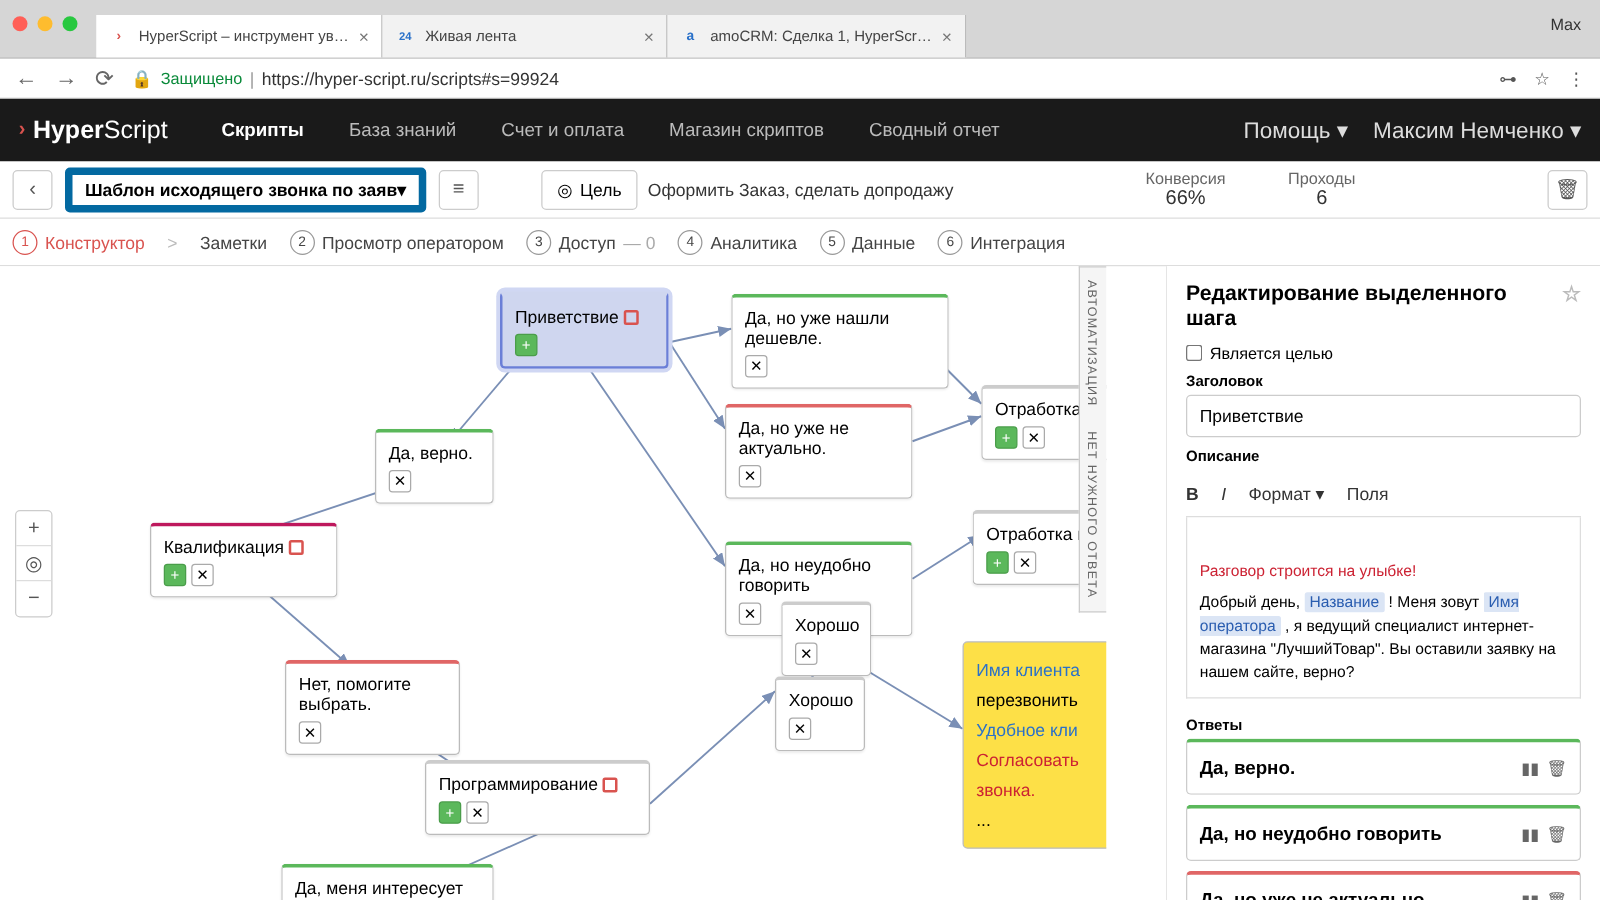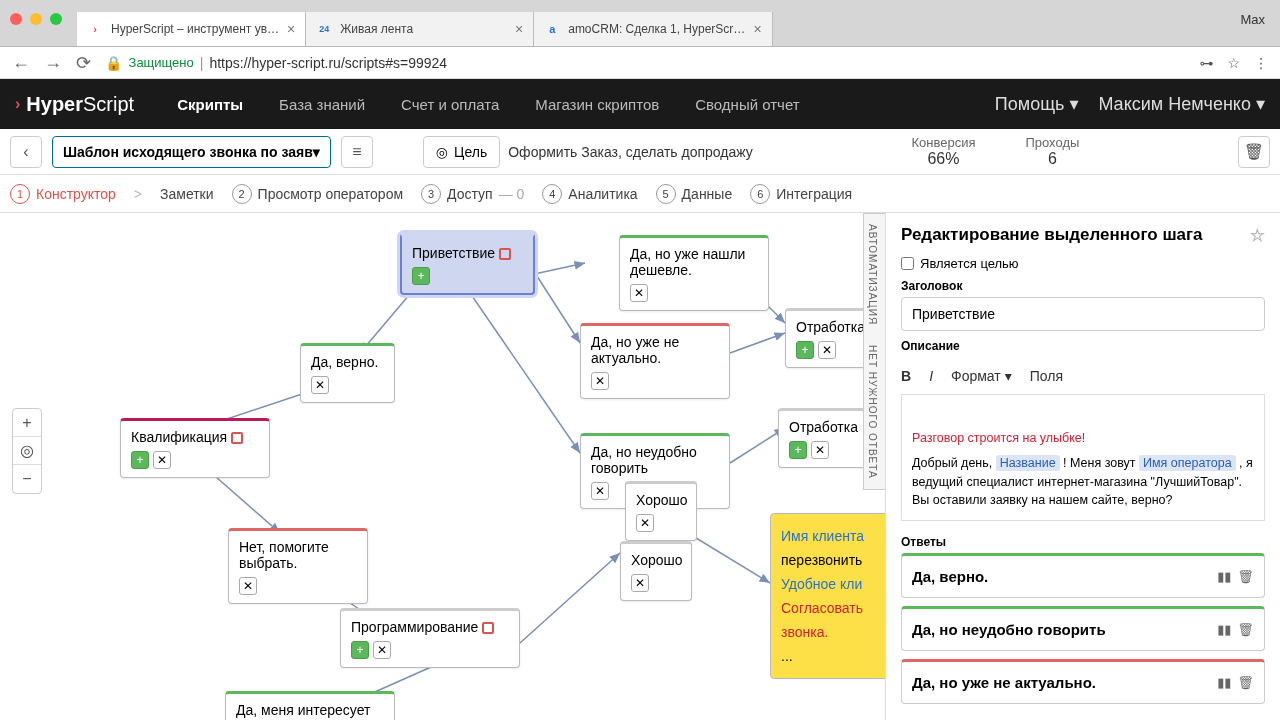--- a/index.html
+++ b/index.html
@@ -27,21 +27,21 @@
 .logo{font-size:20px;font-weight:300;color:#fff;margin-right:25px;}
 .logo b{font-weight:700;}
 .logo-caret{color:#d9534f;font-weight:bold;margin-right:6px;}
 .nav-item{padding:0 18px;font-size:15px;color:#bbb;cursor:pointer;}
 .nav-item.active{color:#fff;font-weight:600;}
 .nav-right{margin-left:auto;display:flex;align-items:center;gap:20px;color:#ddd;font-size:18px;}
 
 
 .toolbar{height:46px;border-bottom:1px solid #ddd;display:flex;align-items:center;padding:0 10px;gap:10px;}
 .btn-sq{width:32px;height:32px;border:1px solid #ccc;border-radius:4px;display:flex;align-items:center;justify-content:center;font-size:16px;color:#555;background:#fff;}
-.tpl-sel{height:32px;border:1px solid #0369a1;border-radius:4px;padding:12px 10px;font-size:14px;font-weight:600;min-width:265px;display:flex;align-items:center;justify-content:space-between;}
+.tpl-sel{height:32px;border:6px solid #0369a1;border-radius:4px;padding:12px 10px;font-size:14px;font-weight:600;min-width:265px;display:flex;align-items:center;justify-content:space-between;}
 .goal-box{display:flex;align-items:center;gap:8px;}
 .goal-btn{height:32px;border:1px solid #ccc;border-radius:4px;padding:0 12px;display:flex;align-items:center;gap:6px;font-size:14px;}
 .goal-text{font-size:14px;color:#333;}
 .stat{text-align:center;font-size:13px;color:#666;}
 .stat .v{font-size:16px;color:#333;}
 .spacer{flex:1;}
 
 
 .subtabs{height:38px;border-bottom:1px solid #ddd;display:flex;align-items:center;padding:0 10px;gap:18px;font-size:14px;color:#444;}
 .st{display:flex;align-items:center;gap:6px;}
@@ -64,21 +64,21 @@
 .node.green{border-top:3px solid #5bb85b;}
 .node .title{margin-bottom:6px;}
 .mini-btn{display:inline-flex;width:18px;height:18px;border:1px solid #aaa;border-radius:3px;align-items:center;justify-content:center;font-size:12px;margin-right:4px;background:#fff;}
 .mini-btn.plus{background:#5bb85b;color:#fff;border-color:#4a9d4a;}
 .stop-sq{display:inline-block;width:12px;height:12px;border:2px solid #d9534f;border-radius:2px;margin-left:4px;vertical-align:middle;}
 
 svg.edges{position:absolute;inset:0;width:100%;height:100%;pointer-events:none;}
 svg.edges line{stroke:#7a8fb5;stroke-width:1.5;marker-end:url(#arrow);}
 
 
-.panel{position:absolute;top:213px;right:0;bottom:0;width:395px;border-left:1px solid #ddd;background:#fff;padding:12px 15px;overflow:auto;}
+.panel{position:absolute;top:213px;right:0;bottom:0;width:347px;border-left:1px solid #ddd;background:#fff;padding:12px 15px;overflow:auto;}
 .side-tab{position:absolute;right:395px;top:213px;width:22px;background:#f5f5f5;border:1px solid #ccc;border-right:none;}
 .side-tab div{writing-mode:vertical-rl;font-size:10px;padding:10px 3px;text-align:center;color:#666;letter-spacing:1px;white-space:nowrap;}
 .panel h3{font-size:17px;font-weight:700;margin-bottom:10px;display:flex;justify-content:space-between;}
 .panel .star{color:#bbb;}
 .fld-lbl{font-size:12px;font-weight:700;margin:8px 0 4px;}
 .inp{width:100%;height:34px;border:1px solid #ccc;border-radius:4px;padding:0 10px;font-size:14px;}
 .ed-tb{display:flex;gap:18px;align-items:center;height:38px;border-bottom:1px solid #ddd;font-size:14px;color:#333;margin-top:4px;}
 .ed-body{border:1px solid #ddd;border-top:none;padding:10px;font-size:12.5px;line-height:1.5;}
 .ed-body .red{color:#c23;margin-top:24px; }
 .tok{background:#dbe5f5;padding:1px 4px;border-radius:2px;color:#2a5db0;}
@@ -237,21 +237,21 @@
     <div>+</div>
     <div>◎</div>
     <div>−</div>
   </div>
 
   <div class="node step sel" style="left:400px;top:20px;width:135px">
     <div class="title"><span>Приветствие</span><span class="stop-sq"></span></div>
     <span class="mini-btn plus">+</span>
   </div>
 
-  <div class="node green" style="left:619px;top:22px;width:150px">
+  <div class="node green" style="left:585px;top:22px;width:174px">
     <div class="title">Да, но уже нашли дешевле.</div>
     <span class="mini-btn">✕</span>
   </div>
 
   <div class="node red" style="left:580px;top:110px;width:150px">
     <div class="title">Да, но уже не актуально.</div>
     <span class="mini-btn">✕</span>
   </div>
 
   <div class="node green" style="left:300px;top:130px;width:95px">

